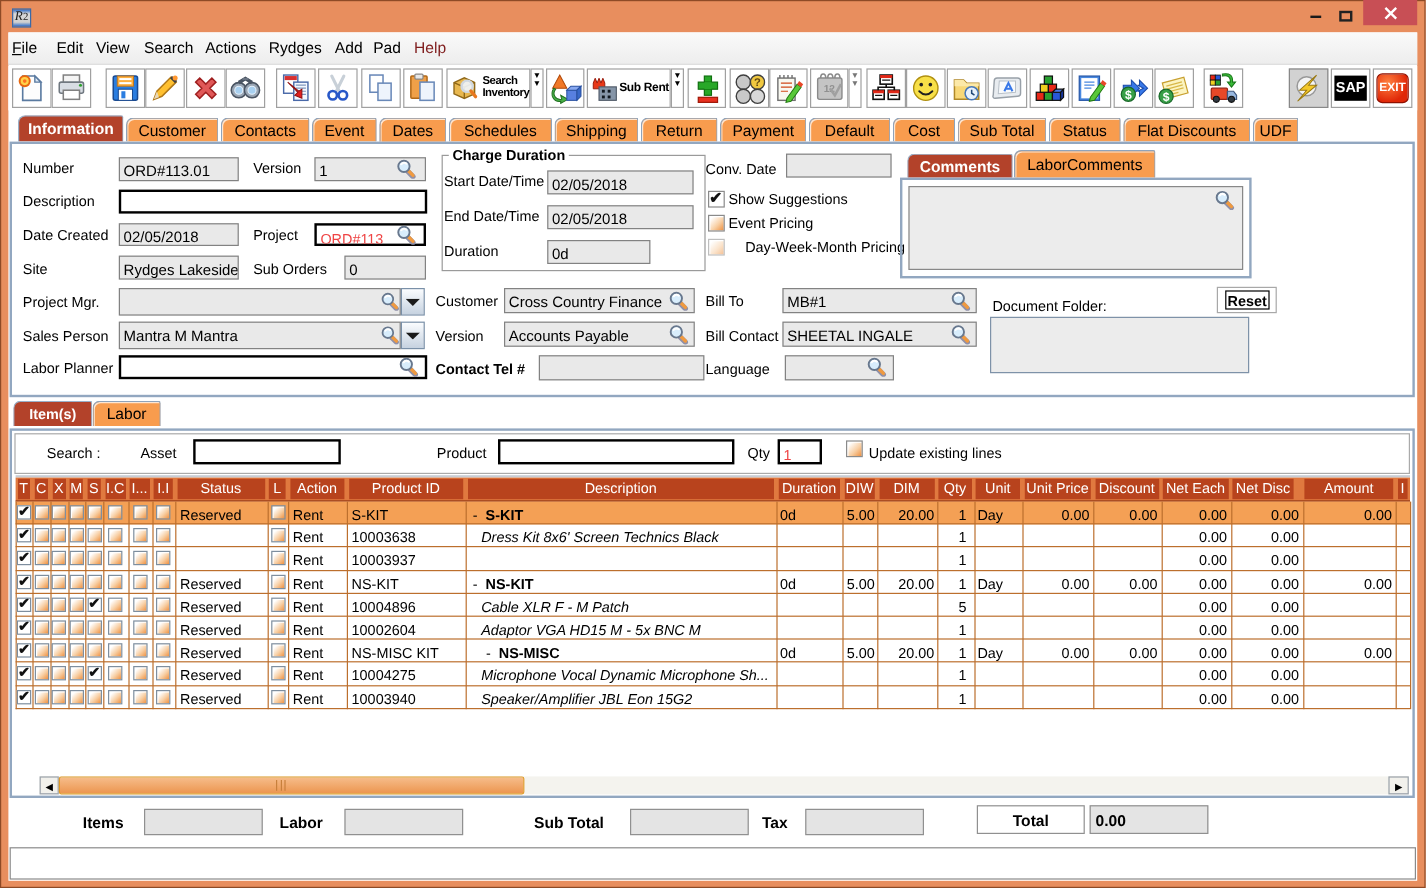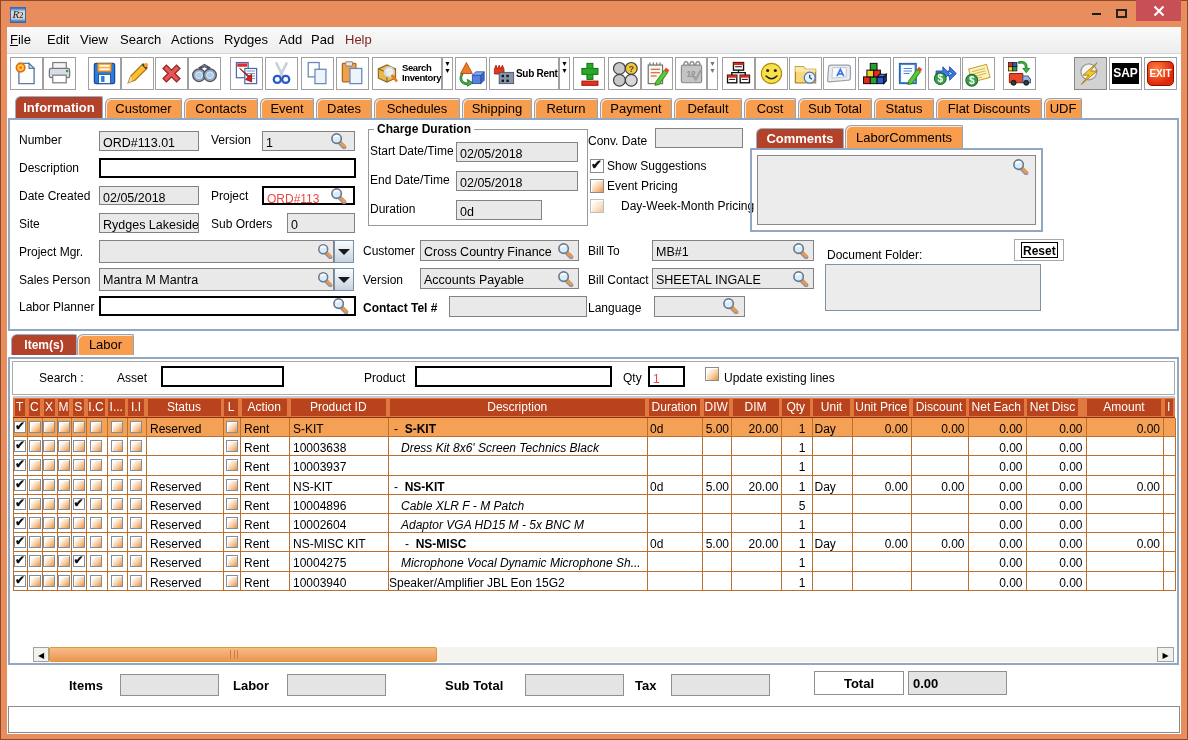--- a/index.html
+++ b/index.html
@@ -667,21 +667,21 @@
 <div class="tcb" style="left:43.25px;top:575px;"></div>
 <div class="tcb" style="left:57.75px;top:575px;"></div>
 <div class="tcb" style="left:72.5px;top:575px;"></div>
 <div class="tcb" style="left:90.25px;top:575px;"></div>
 <div class="tcb" style="left:110.5px;top:575px;"></div>
 <div class="tcb" style="left:130.25px;top:575px;"></div>
 <div class="gcell" style="left:146px;top:574px;width:76.5px;padding-left:4px;">Reserved</div>
 <div class="tcb" style="left:226.0px;top:575px;"></div>
 <div class="gcell" style="left:240px;top:574px;width:49px;padding-left:4px;">Rent</div>
 <div class="gcell" style="left:289px;top:574px;width:99px;padding-left:4px;">10003940</div>
-<div class="gcell" style="left:388px;top:574px;width:259px;padding-left:1px;">Speaker/Amplifier JBL Eon 15G2</div>
+<div class="gcell" style="left:400px;top:574px;width:259px;padding-left:1px;font-style:italic;">Speaker/Amplifier JBL Eon 15G2</div>
 <div class="gcell" style="left:780.5px;top:574px;width:31.0px;text-align:right;padding-right:6px;">1</div>
 <div class="gcell" style="left:967.5px;top:574px;width:58.0px;text-align:right;padding-right:3px;">0.00</div>
 <div class="gcell" style="left:1025.5px;top:574px;width:60.0px;text-align:right;padding-right:3px;">0.00</div>
 <div class="abs" style="left:33px;top:647px;width:1141px;height:15px;background:#f4f3ee;"></div>
 <div class="abs" style="left:33px;top:647px;width:16px;height:15px;background:#f2f1ec;border:1px solid #9aa2aa;text-align:center;font-size:8px;padding-top:3px;color:#000;">◀</div>
 <div class="abs" style="left:49px;top:647px;width:388px;height:15px;background:linear-gradient(#f6bc8a,#ec9650);border:1px solid #e09a28;border-radius:2px;"></div>
 <div class="abs" style="left:230px;top:650px;width:8px;height:9px;border-left:1px solid #c8803c;border-right:1px solid #c8803c;"></div>
 <div class="abs" style="left:234px;top:650px;width:1px;height:9px;background:#c8803c;"></div>
 <div class="abs" style="left:1157px;top:647px;width:17px;height:15px;background:#f2f1ec;border:1px solid #9aa2aa;text-align:center;font-size:8px;padding-top:3px;color:#000;">▶</div>
 <div class="blbl" style="left:69px;top:678px;">Items</div>

